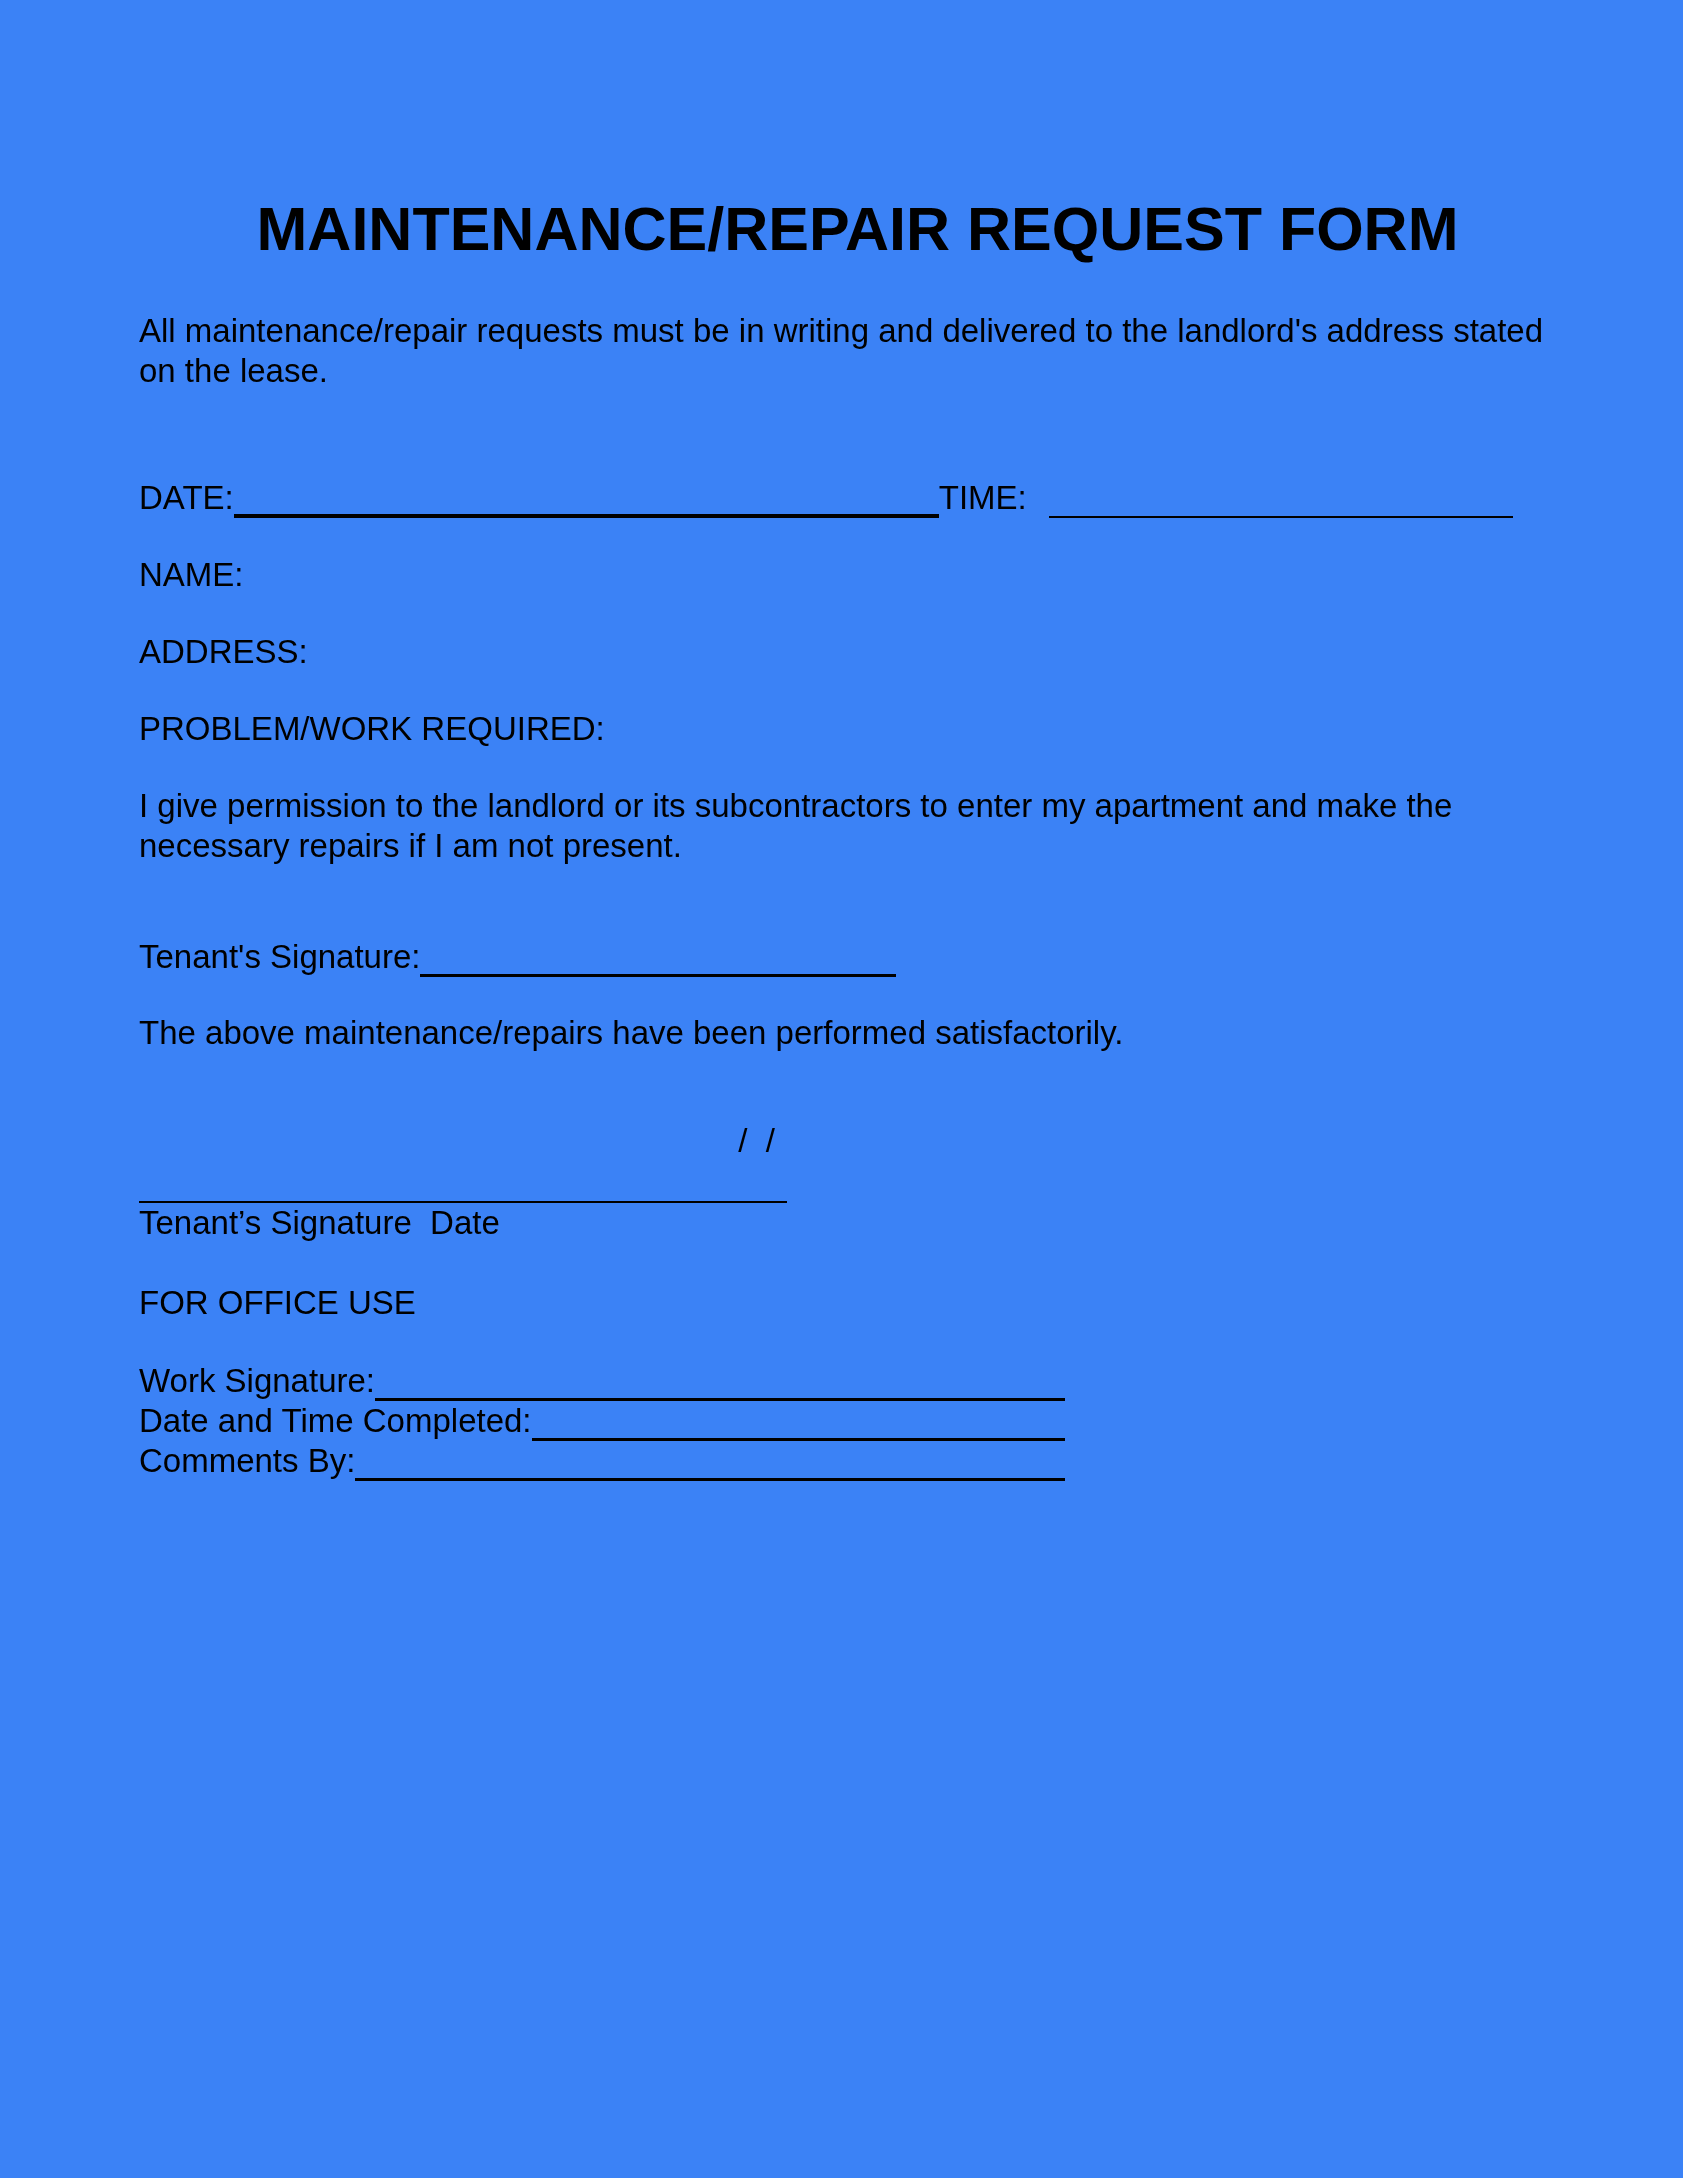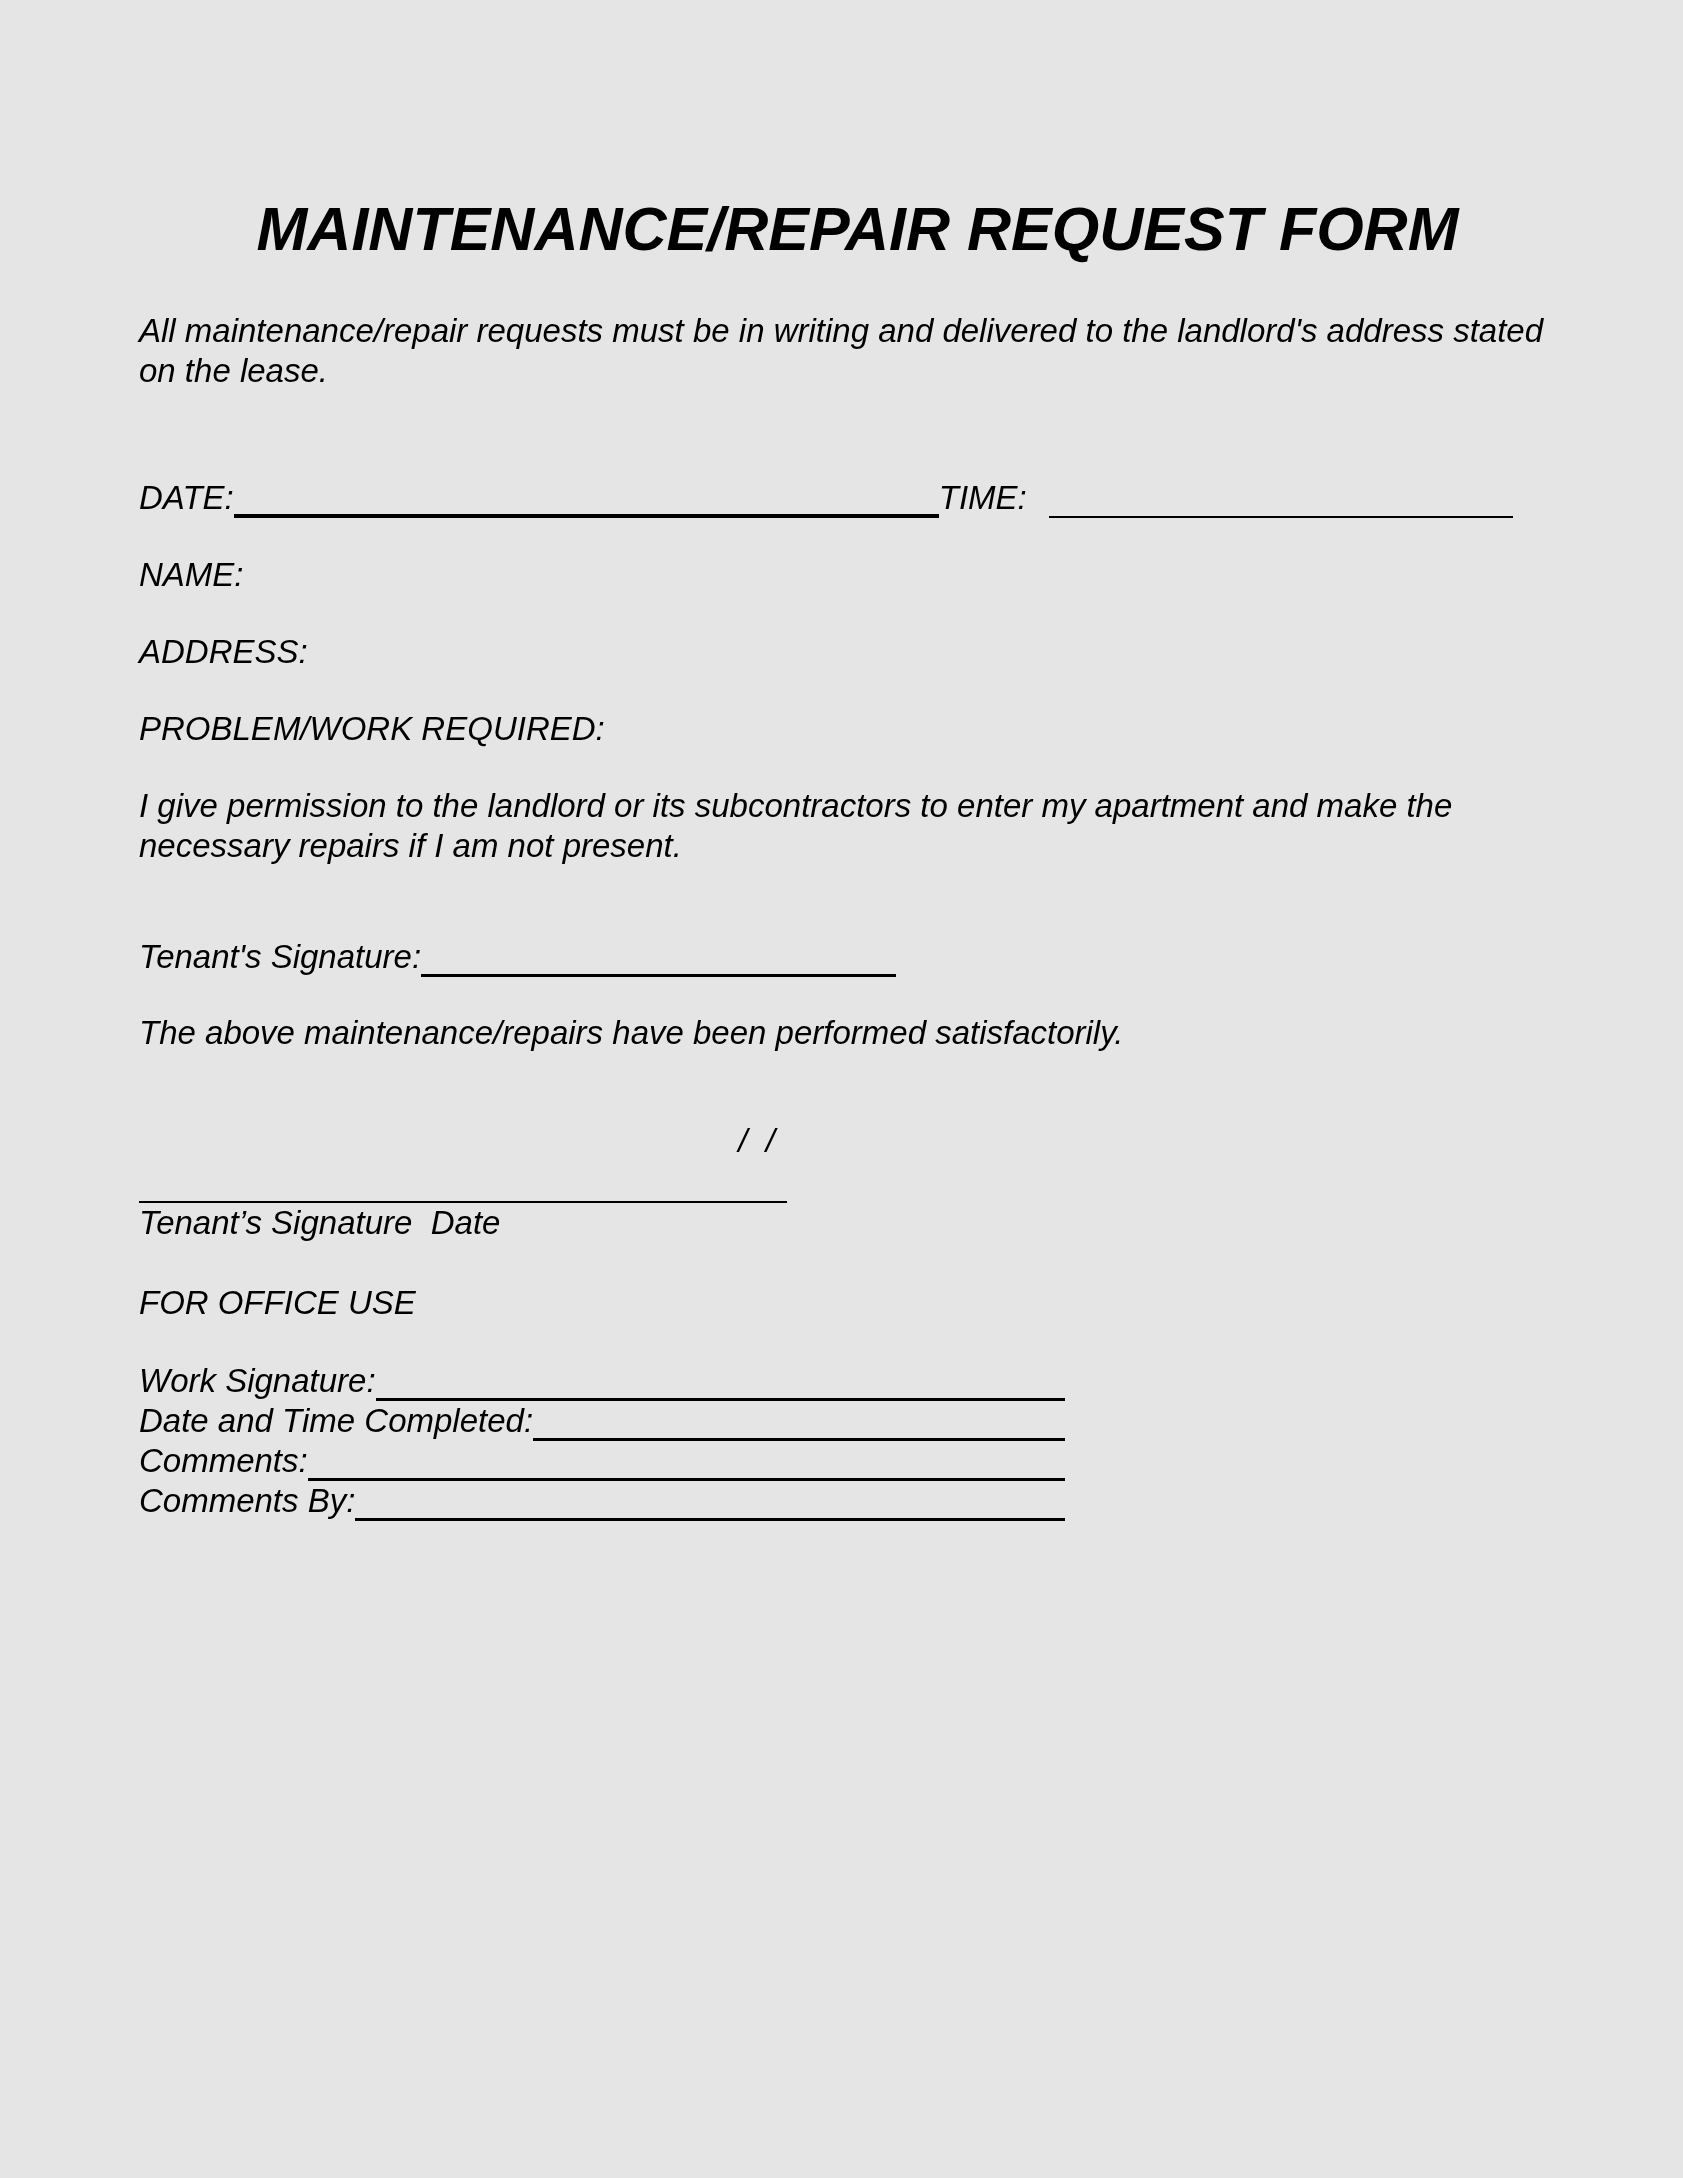--- a/index.html
+++ b/index.html
@@ -4,28 +4,27 @@
 <style>
   html, body {
     margin: 0;
     padding: 0;
     background: #ffffff;
   }
   .page {
     position: relative;
     width: 1683px;
     height: 2178px;
-    background: #e5e5e5;
+    background: #3b82f6;
     color: #000000;
     font-family: "Liberation Sans", sans-serif;
     font-size: 33px;
     box-sizing: border-box;
     padding: 191px 107px 0 139px;
     overflow: hidden;
-    font-style: italic;
   }
   .title {
     font-size: 61px;
     font-weight: bold;
     text-align: center;
     line-height: 77px;
     margin: 0;
     letter-spacing: 0px;
   }
   .para {
@@ -121,23 +120,19 @@
   <div class="office-block">
     <div class="row office-row">
       <span class="label">Work Signature:</span>
       <span class="fill-line"></span>
     </div>
     <div class="row office-row">
       <span class="label">Date and Time Completed:</span>
       <span class="fill-line"></span>
     </div>
     <div class="row office-row">
-      <span class="label">Comments:</span>
-      <span class="fill-line"></span>
-    </div>
-    <div class="row office-row">
       <span class="label">Comments By:</span>
       <span class="fill-line"></span>
     </div>
   </div>
 
 </div>
 
 
 </body></html>

